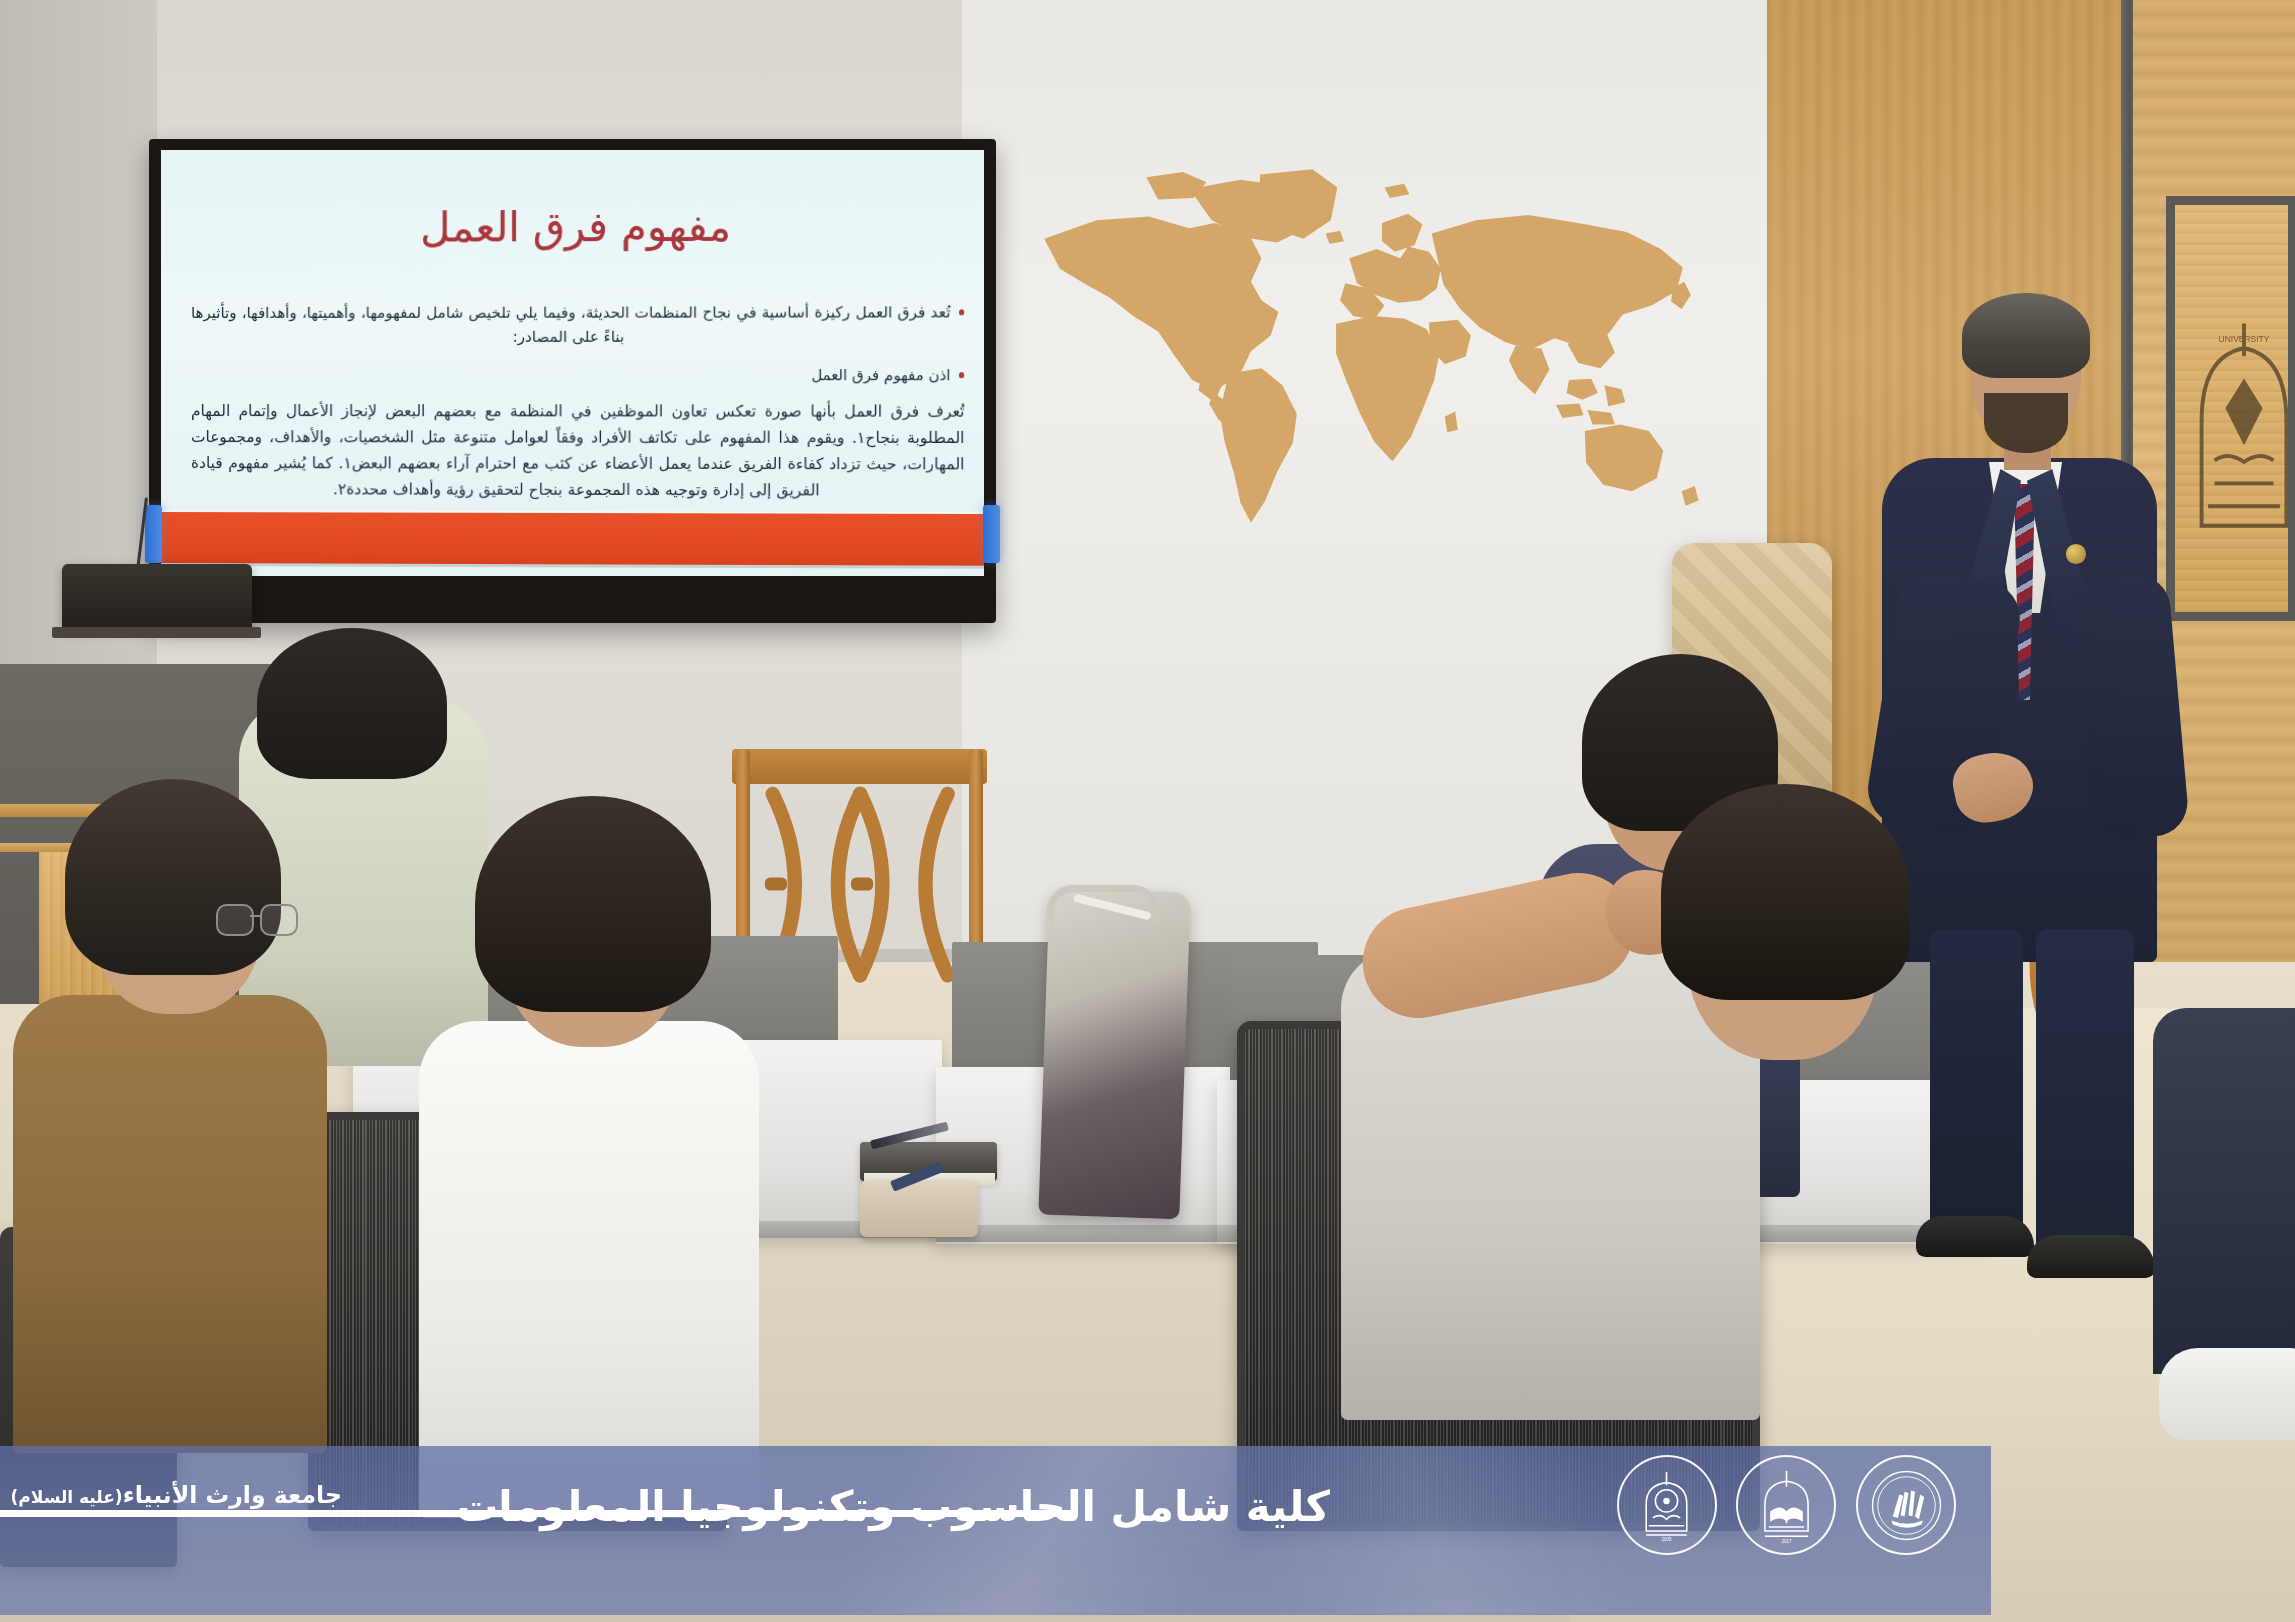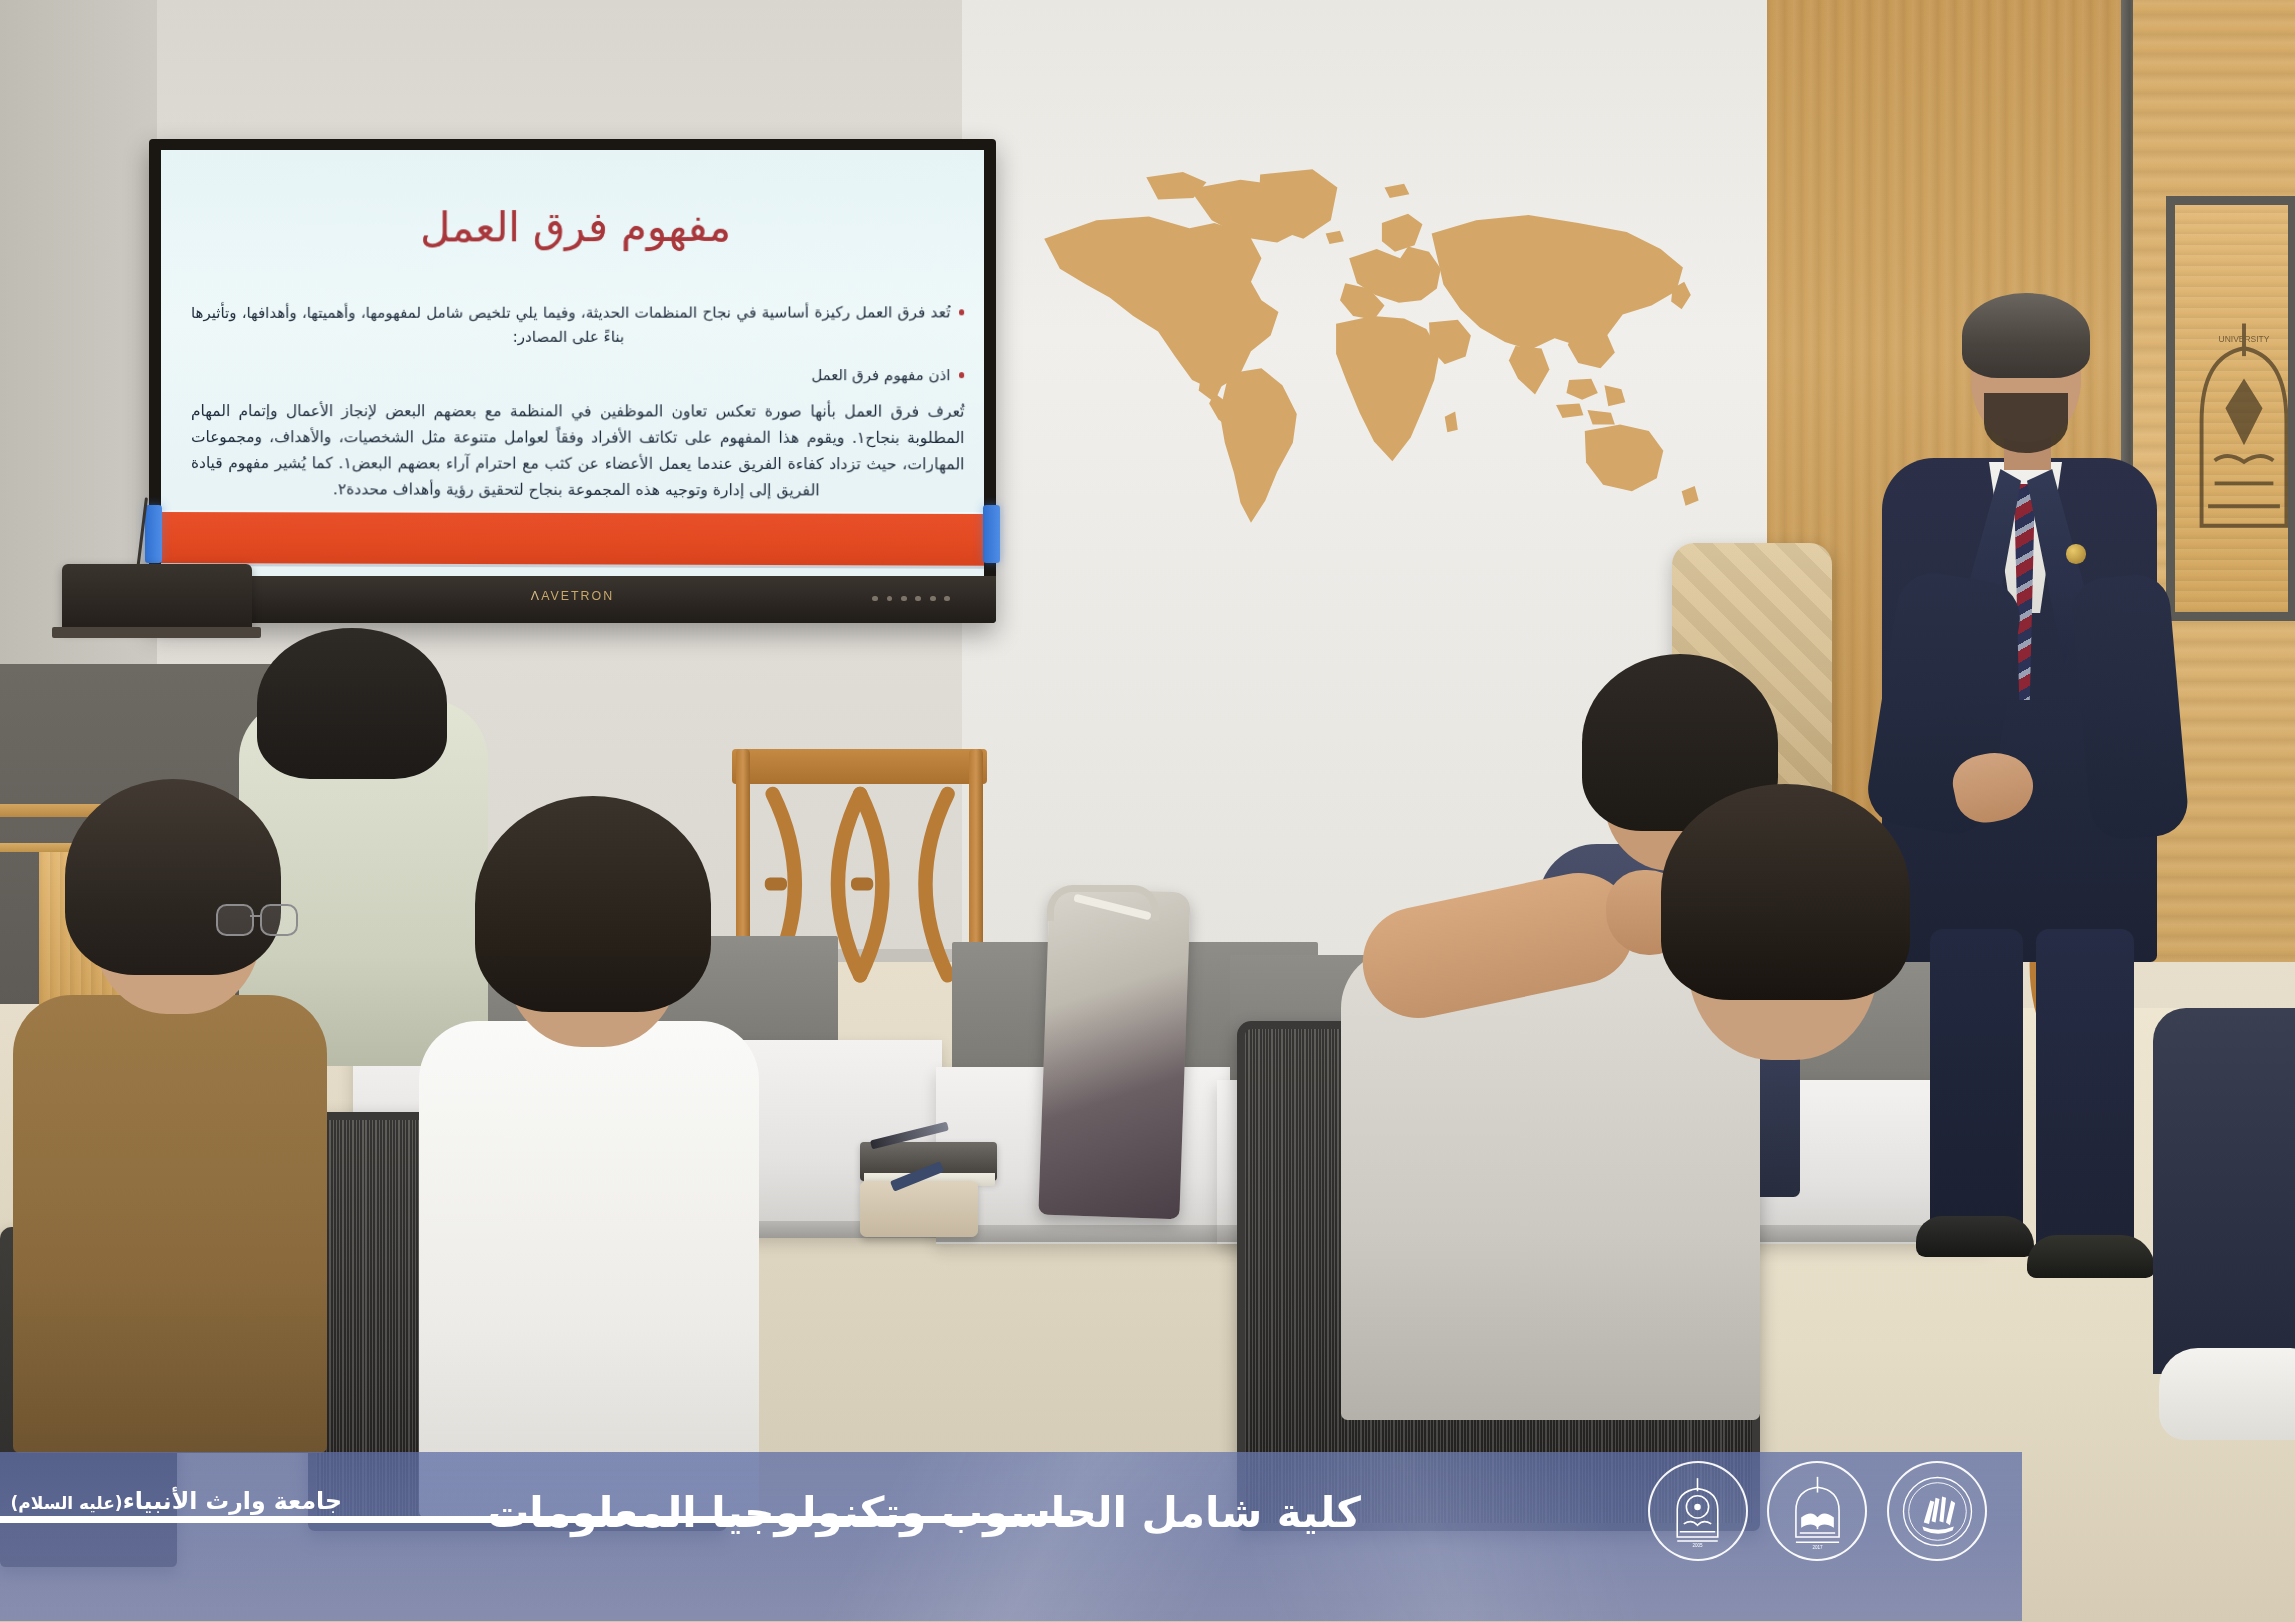--- a/index.html
+++ b/index.html
@@ -365,24 +365,23 @@
     background:linear-gradient(180deg,#b9b7b3,#8e8c88);border-radius:3.3px;
     box-shadow:0 3.9px 9.2px rgba(0,0,0,.2);
   }
   .laptop3{
     position:absolute;left:1240px;top:1160px;width:196px;height:11.8px;
     background:linear-gradient(180deg,#d2d0cc,#a5a39f);border-radius:2.6px;
   }
 
   
   .banner{
-    position:absolute;left:0;bottom:2px;width:1991px;height:169px;
+    position:absolute;left:0;bottom:8px;width:1991px;height:169px;
     background:linear-gradient(180deg, rgba(96,112,168,.76) 0%, rgba(104,118,170,.80) 40%, rgba(118,128,172,.82) 100%);
     backdrop-filter:blur(0.7px);
-    padding-left:31px;
   }
   .banner-sheen{
     position:absolute;left:0;bottom:0;width:2295px;height:169px;
     background:
       linear-gradient(118deg, rgba(255,255,255,0) 38%, rgba(255,255,255,.13) 46%, rgba(255,255,255,0) 54%),
       linear-gradient(72deg, rgba(255,255,255,0) 54%, rgba(255,255,255,.10) 62%, rgba(255,255,255,0) 70%);
     pointer-events:none;
   }
   .banner-rule{
     position:absolute;left:0;bottom:98px;width:1073px;height:7.2px;
@@ -512,33 +511,20 @@
           <p class="body-para">تُعرف فرق العمل بأنها صورة تعكس تعاون الموظفين في المنظمة مع بعضهم البعض لإنجاز الأعمال وإتمام المهام المطلوبة بنجاح١. ويقوم هذا المفهوم على تكاتف الأفراد وفقاً لعوامل متنوعة مثل الشخصيات، والأهداف، ومجموعات المهارات، حيث تزداد كفاءة الفريق عندما يعمل الأعضاء عن كثب مع احترام آراء بعضهم البعض١. كما يُشير مفهوم قيادة الفريق إلى إدارة وتوجيه هذه المجموعة بنجاح لتحقيق رؤية وأهداف محددة٢.</p>
         </div>
 
         <div class="slide-redband"></div>
       </div>
     </div>
 
     <div class="tv-sidebtn" style="left:-3.9px;top:366px"></div>
     <div class="tv-sidebtn" style="right:-3.9px;top:366px"></div>
 
-    <div class="tv-chin">
-      <div class="tv-brand">
-        <span class="chev">Λ</span><span>AVETRON</span>
-      </div>
-      <div class="tv-ports">
-        <i></i>
-          <i></i>
-          <i></i>
-          <i></i>
-          <i></i>
-          <i></i>
-      </div>
-    </div>
   </div>
   <div class="tv-cable"></div>
 
   <div class="floor"></div>
   <div class="floor-right"></div>
 
   <div class="exec"></div>
 
   <div class="lectern"></div>
   <div class="lectern-band"></div>

